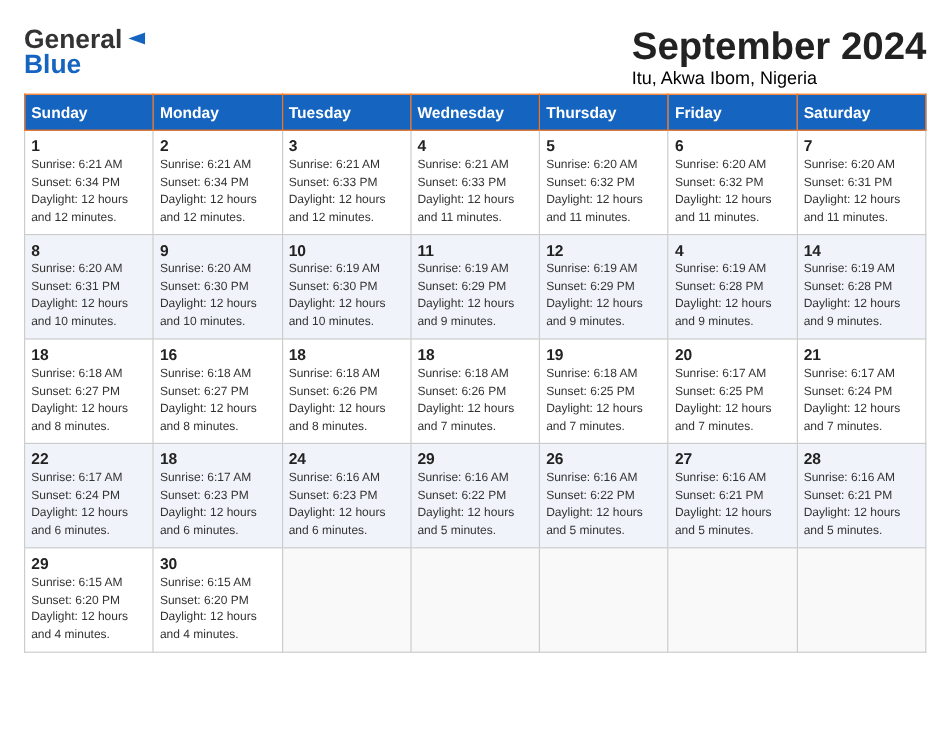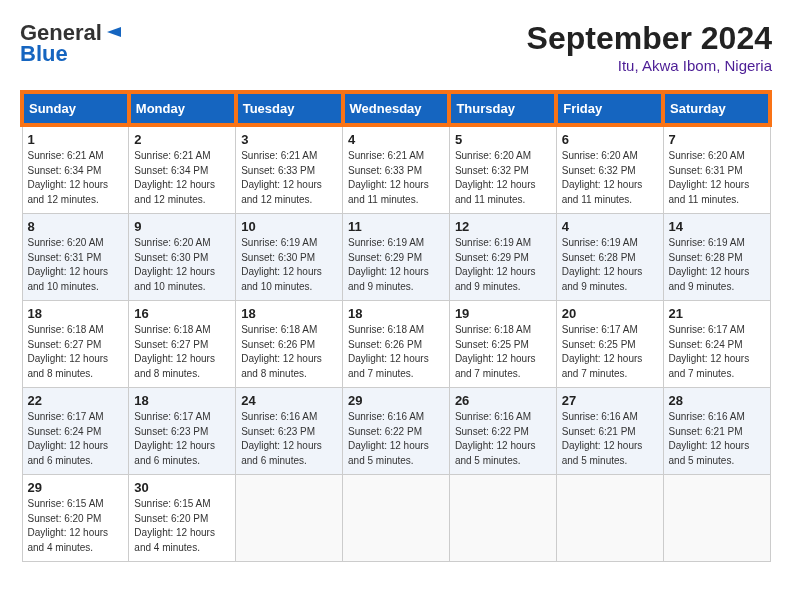--- a/index.html
+++ b/index.html
@@ -7,51 +7,51 @@
       font-family: Arial, sans-serif;
       background: #fff;
       width: 792px;
       min-height: 612px;
       padding: 20px;
     }
     .header {
       display: flex;
       justify-content: space-between;
       align-items: flex-start;
-      margin-bottom: 16px;
+      margin-bottom: 4px;
     }
     .logo {
       display: flex;
       flex-direction: column;
       align-items: flex-start;
     }
     .logo-line1 { display: flex; align-items: center; }
-    .title-block { text-align: right; }
+    .title-block { text-align: left; }
     .month-title {
       font-size: 32px;
       font-weight: bold;
       color: #222;
     }
     .location {
       font-size: 15px;
-      color: #4c1d95;
+      color: #000000;
     }
     table {
       width: 100%;
       border-collapse: collapse;
       table-layout: fixed;
     }
     thead tr th {
       background: #1565c0;
       color: #fff;
       font-size: 13px;
       font-weight: bold;
       padding: 7px 5px;
       text-align: left;
-      border: 4px solid #f97316;
+      border: 1px solid #f97316;
     }
     tbody tr td {
       vertical-align: top;
       border: 1px solid #ccc;
       padding: 5px 5px 6px 5px;
       font-size: 10.5px;
       color: #222;
       min-height: 70px;
       height: 80px;
     }

